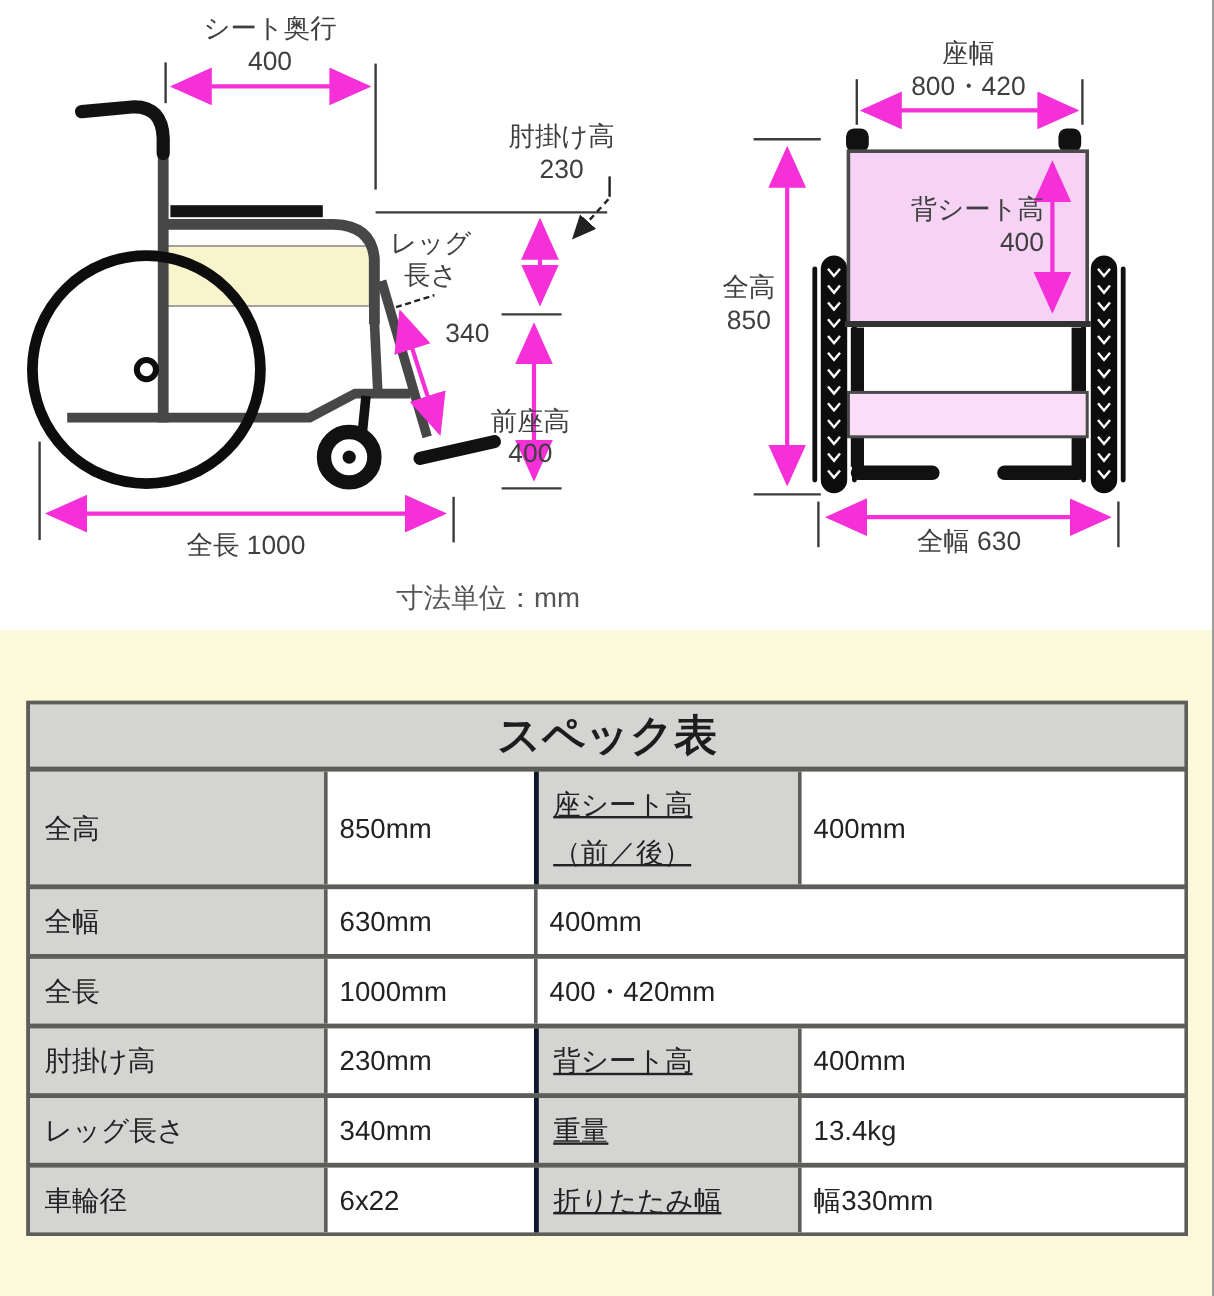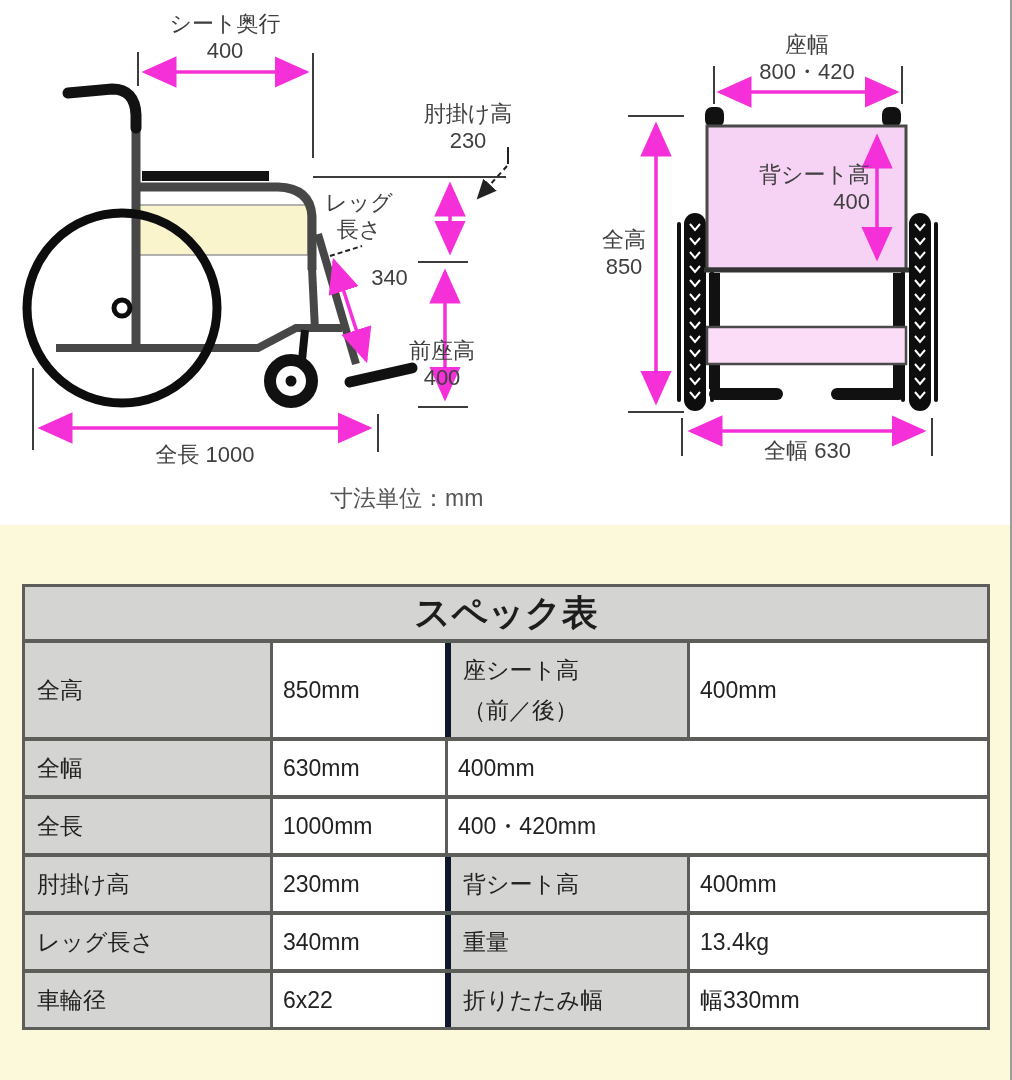--- a/index.html
+++ b/index.html
@@ -24,21 +24,21 @@
                  font-size:36px; font-weight:bold; color:#1d1d1d; }
   .spec-row { display:flex; border-top:4px solid #5d5d5a; height:54px; }
   .spec-row.tall { height:94px; }
   .cell { display:flex; flex-direction:column; justify-content:center; box-sizing:border-box;
           font-size:23px; color:#222; line-height:40px; overflow:hidden; }
   .cell .ln { display:block; }
   .lbl { background:#d4d4d3; padding-left:12px; }
   .val { background:#ffffff; padding-left:10px; }
   .c0 { width:245px; }
   .c1 { width:175px; border-left:3px solid #5d5d5a; }
-  .c2 { width:242px; border-left:6px solid #0f172a; }
+  .c2 { width:220px; border-left:4px solid #0f172a;text-decoration:underline; }
   .c3 { flex:1; border-left:3px solid #5d5d5a; }
 </style>
 </head>
 <body>
 
 <div class="page">
 
   <div class="yellow-band"></div>
 
   <div class="diagram">

